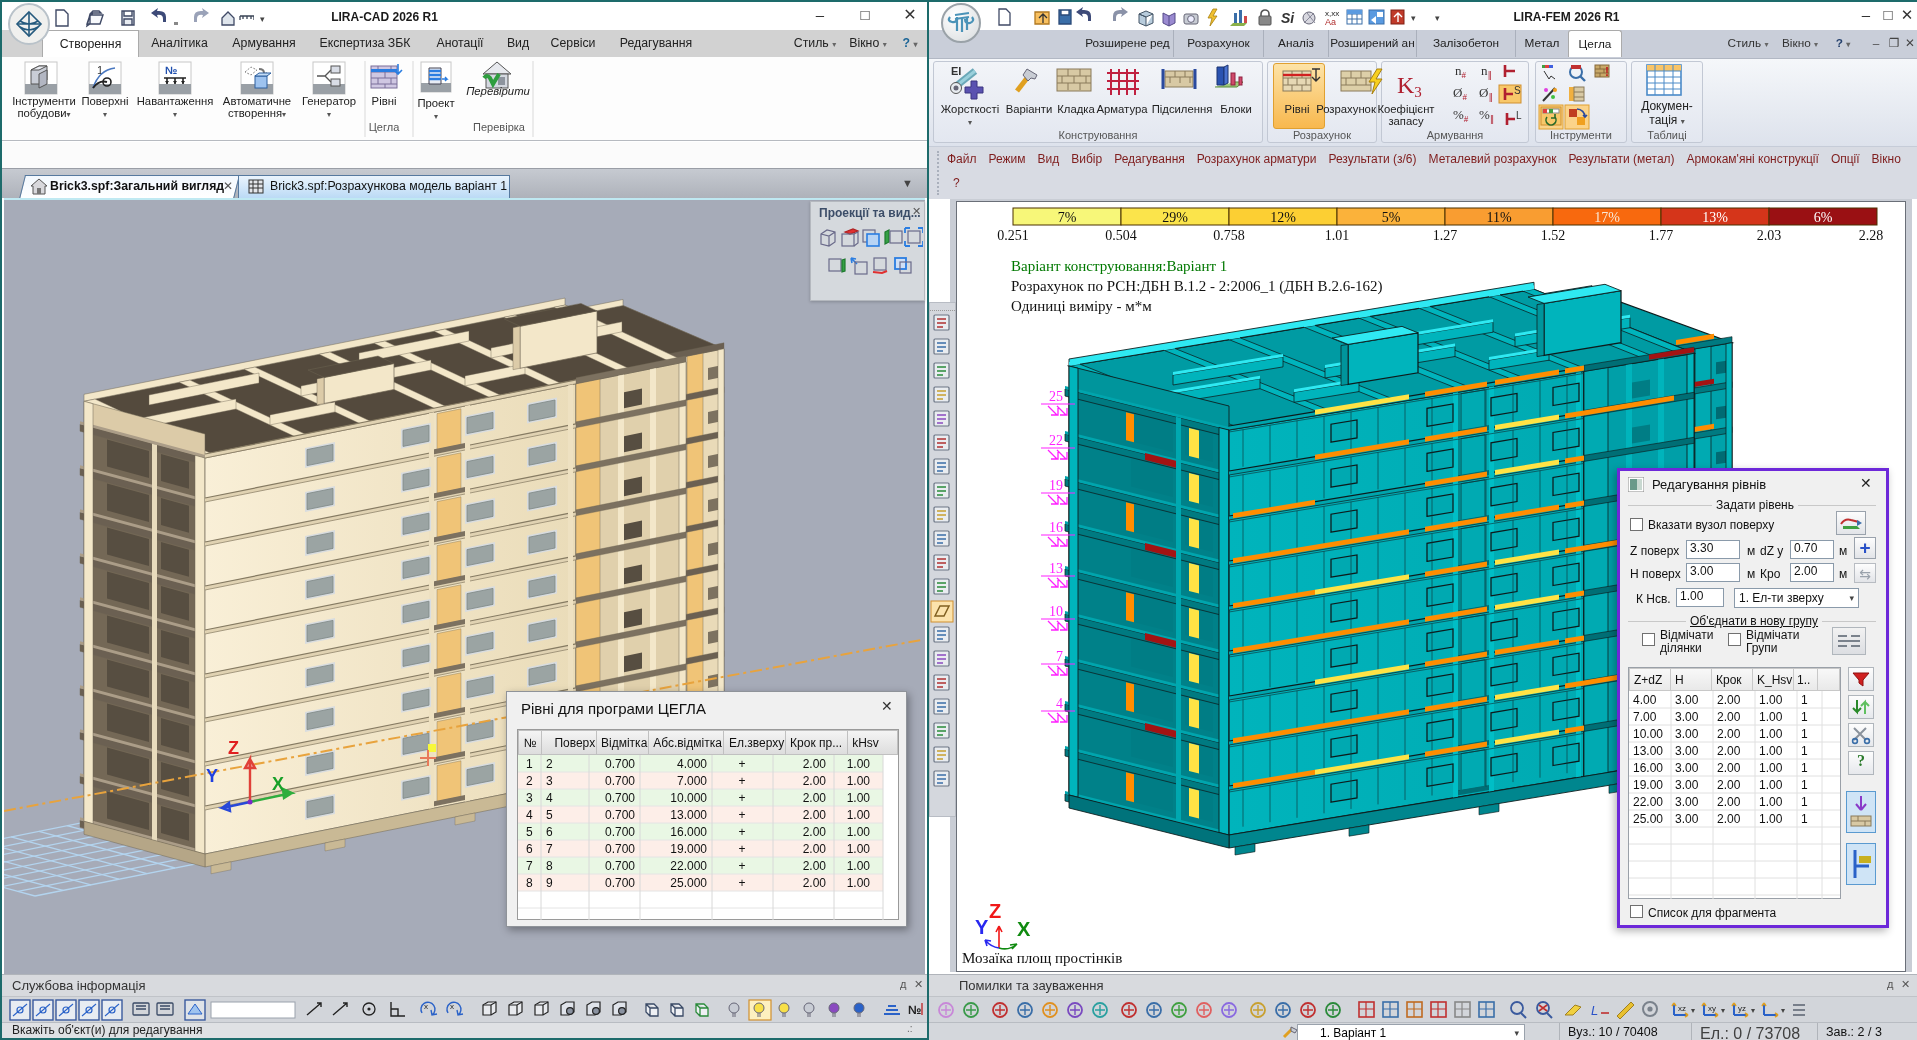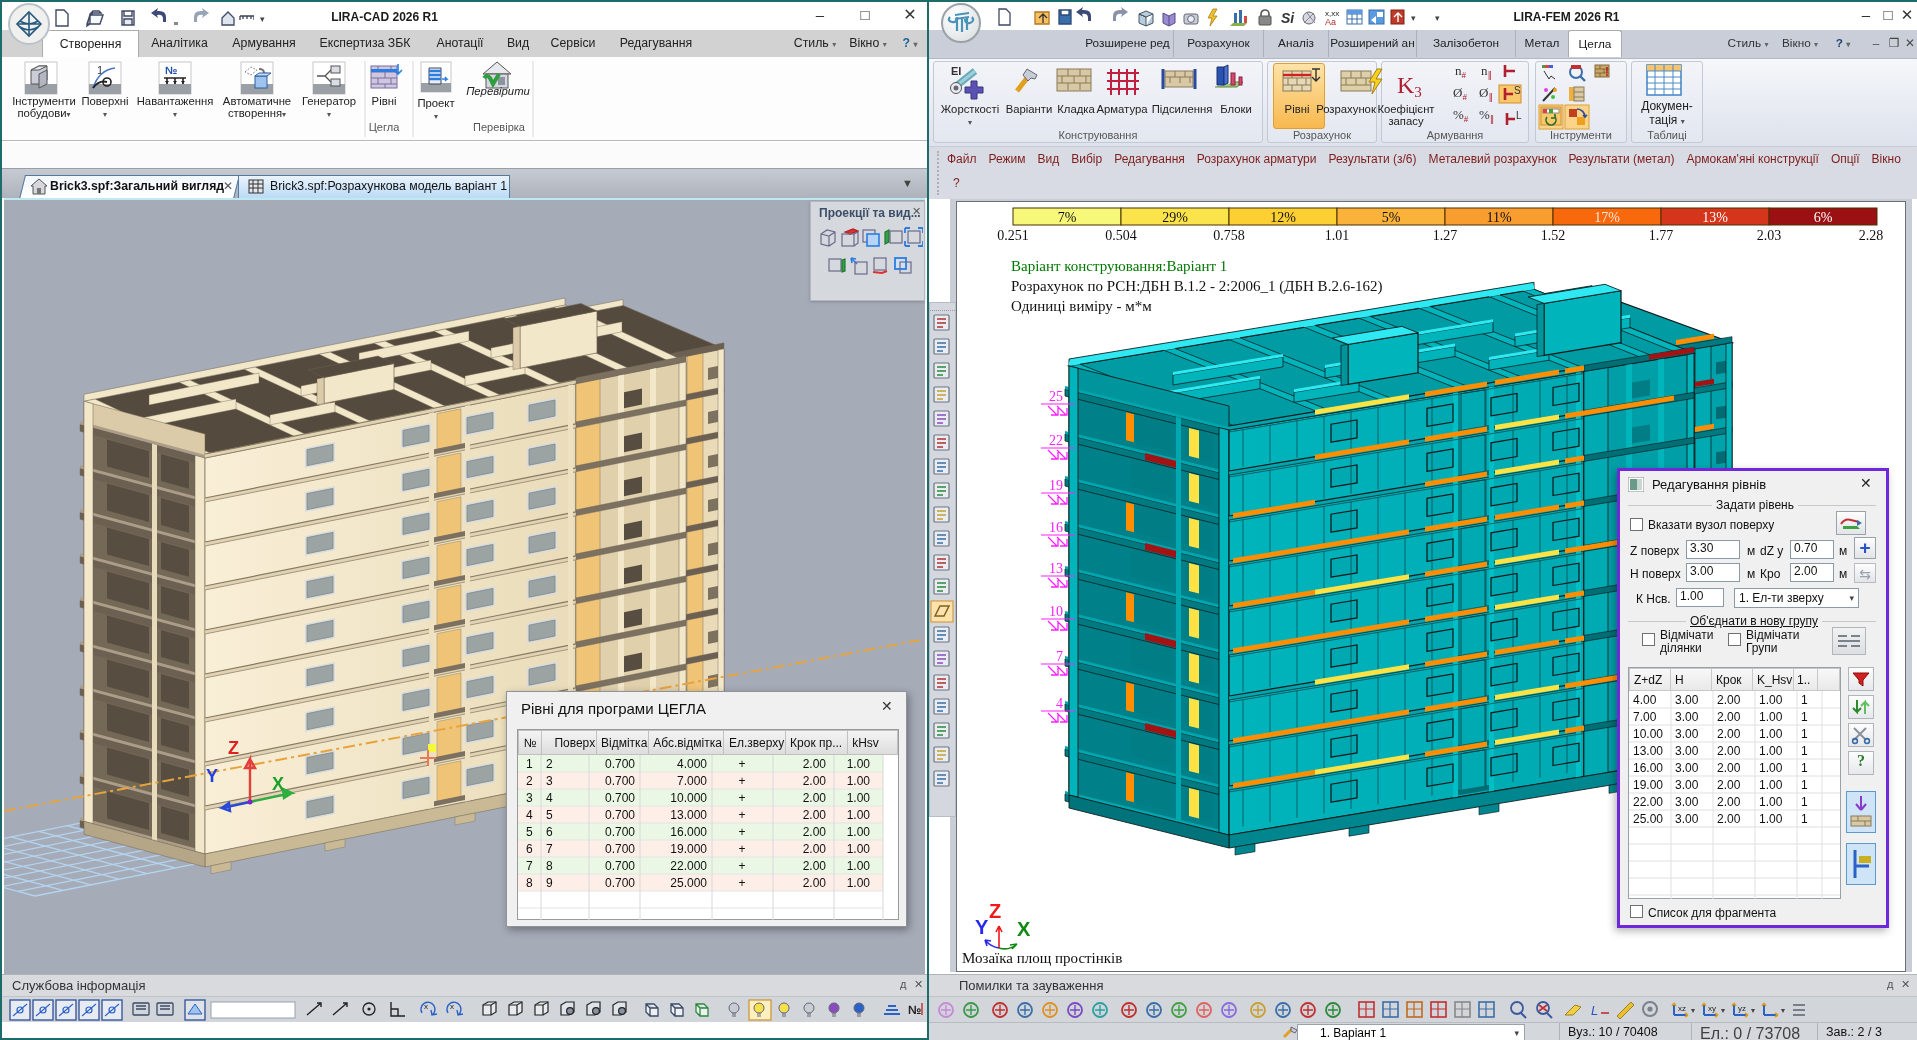--- a/index.html
+++ b/index.html
@@ -696,20 +696,24 @@
         <path d="M855 17 h4 M855 19 h4" stroke="#667" stroke-width="1.2"></path>
 <path d="M882 17 h16 M884 13 h12 M886 9 h8" stroke="#2a62c8" stroke-width="2"></path>
 <text x="906" y="17" font-size="12" font-weight="bold" fill="#222">№</text>
         <path d="M920 6 v12" stroke="#c03030" stroke-width="1.4"></path>
 <path d="M932 6 h14 l-5 6 v6 l-4 -3 v-3 z" fill="none" stroke="#3a5a9e" stroke-width="1.3"></path>
         <path d="M942 16 l6 -6" stroke="#c03030" stroke-width="1.4"></path>
 <path d="M960 5 l6 14 2 -6 6 -2 z" fill="#1a1a2e"></path>
 <path d="M986 8 l3 -3 3 3 m-3 -3 v5 M986 14 l3 3 3 -3 m-3 3 v-5" stroke="#888" stroke-width="1.2" fill="none"></path>
 <path d="M1008 4 v16 M1000 12 h16 M1008 4 l-3 3 m3 -3 l3 3 M1008 20 l-3 -3 m3 3 l3 -3 M1000 12 l3 -3 m-3 3 l3 3 M1016 12 l-3 -3 m3 3 l3 3" stroke="#888" stroke-width="1.2" fill="none"></path>
     </svg>
+  </div>
+  <div class="abs" style="left:0;top:1020px;width:925px;height:16px;background:#dfe1e4;border-top:1px solid #b8bcc2;">
+    <div class="abs" style="left:10px;top:0px;font-size:12px;color:#222;">Вкажіть об'єкт(и) для редагування</div>
+    <div class="abs" style="left:905px;top:0px;font-size:10px;color:#666;">.:</div>
   </div>
 </div>
 
 <div class="win" id="rw">
 
   <div class="tb"></div>
   <div class="logo" style="left:12px;top:1px;width:40px;height:40px;border:2px solid #9aa2a8;background:radial-gradient(circle at 35% 30%,#ffffff,#d8dcde);z-index:5;"></div>
   <svg class="abs" style="left:18px;top:7px;z-index:6;" width="28" height="28" viewBox="0 0 28 28">
     <g stroke="#4a93b8" stroke-width="2.2" fill="none">
       <path d="M3 8 q-3 4 2 5 q4 1 5 -3 M25 8 q3 4 -2 6 q-5 1 -5 -4"></path>

